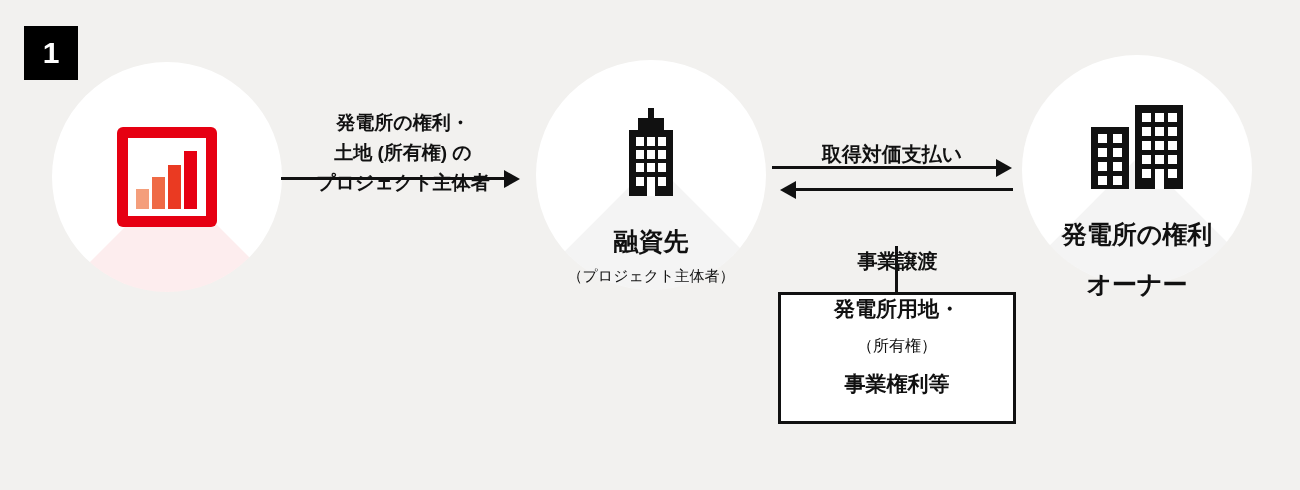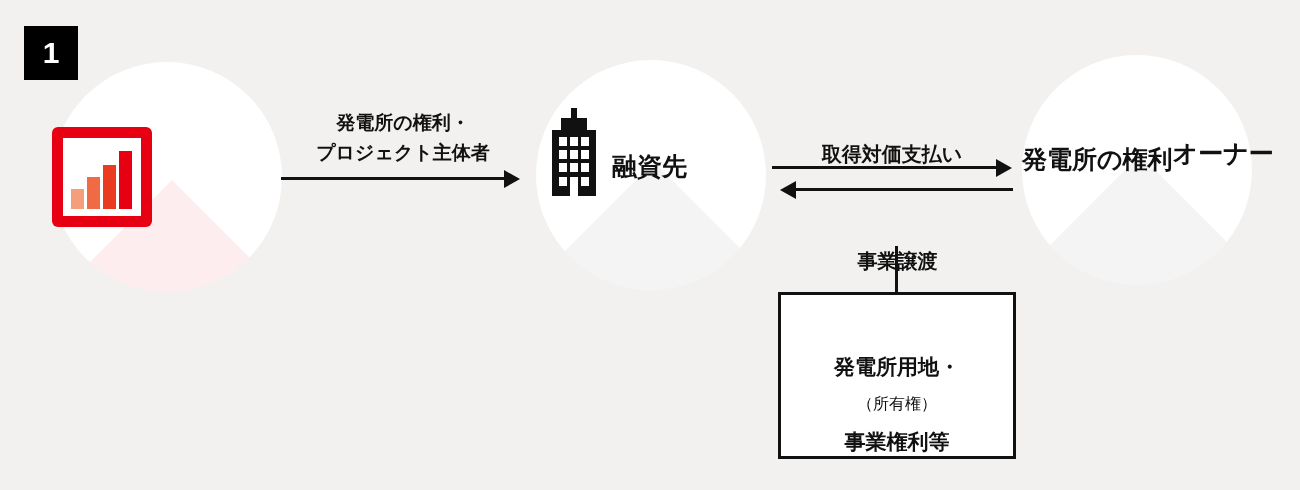--- a/index.html
+++ b/index.html
@@ -35,21 +35,21 @@
   }
   .clip{
     position:absolute;inset:0;border-radius:50%;overflow:hidden;z-index:0;
   }
   .shadow-band{
     position:absolute;width:280px;height:130px;
     transform:rotate(45deg);transform-origin:0 0;
     background:rgba(0,0,0,0.045);
   }
   .shadow-band.pink{background:rgba(230,0,18,0.07);}
-  .node-content{position:relative;z-index:1;display:flex;flex-direction:row;align-items:center;width:100%;}
+  .node-content{position:relative;z-index:1;display:flex;flex-direction:column;align-items:center;width:100%;justify-content:center;}
   .node-lender{left:52px;top:62px;justify-content:center;}
   .node-borrower{left:536px;top:60px;}
   .node-borrower .node-content{padding-top:48px;}
   .node-oldowner{left:1022px;top:55px;}
   .node-oldowner .node-content{padding-top:46px;}
   .node-title{
     font-size:25px;font-weight:700;line-height:34px;color:var(--ink);
     margin-top:28px;white-space:nowrap;text-align:center;
   }
   .node-title.second{margin-top:16px;}
@@ -68,23 +68,23 @@
   .arrow-pay{left:772px;top:166px;width:225px;}
   .arrow-transfer{left:795px;top:188px;width:218px;}
   
   .diagram-label{position:absolute;font-weight:700;color:var(--ink);text-align:center;margin-top:36px;}
   .loan-label{left:283px;top:72px;width:240px;font-size:19px;line-height:30px;}
   .pay-label{left:772px;top:105px;width:240px;font-size:20px;}
   .transfer-label{left:800px;top:212px;width:195px;font-size:20px;}
   
   .vline{position:absolute;left:895px;top:246px;width:3px;height:46px;background:var(--ink);}
   .asset-box{
-    position:absolute;left:778px;top:292px;width:238px;height:167px;
+    position:absolute;left:778px;top:292px;width:238px;height:132px;
     background:#fff;border:3px solid var(--ink);
-    display:flex;flex-direction:column;align-items:center;justify-content:flex-end;
+    display:flex;flex-direction:column;align-items:center;justify-content:flex-start;
     gap:13px;
   }
   .asset-line-bold{font-size:21px;font-weight:700;white-space:nowrap;}
   .asset-line-reg{font-size:16px;font-weight:400;white-space:nowrap;}
 </style>
 </head>
 <body>
 
 <div class="canvas">
 
@@ -101,20 +101,21 @@
         <rect x="19" y="62" width="13" height="20" fill="#f49e7b"></rect>
         <rect x="35" y="50" width="13" height="32" fill="#ef6a45"></rect>
         <rect x="51" y="38" width="13" height="44" fill="#ea3a22"></rect>
         <rect x="67" y="24" width="13" height="58" fill="#e60012"></rect>
       </svg>
     </div>
   </div>
 
   <div class="diagram-label loan-label">
     <div>発電所の権利・</div>
+    <div>土地 (所有権) の</div>
     <div>プロジェクト主体者</div>
   </div>
   <div class="arrow dir-right arrow-loan"></div>
 
   <div class="node-circle node-borrower">
     <div class="clip">
       <div class="shadow-band" style="left:118px;top:102px;"></div>
     </div>
     <div class="node-content">
       <svg width="76" height="88" viewBox="0 0 76 88" aria-hidden="true">
@@ -130,20 +131,21 @@
             <rect x="45" y="42" width="8" height="9"></rect>
           <rect x="23" y="55" width="8" height="9"></rect>
             <rect x="34" y="55" width="8" height="9"></rect>
             <rect x="45" y="55" width="8" height="9"></rect>
           <rect x="23" y="69" width="8" height="9"></rect>
             <rect x="34" y="69" width="8" height="19"></rect>
             <rect x="45" y="69" width="8" height="9"></rect>
         </g>
       </svg>
       <div class="node-title">融資先</div>
+      <div class="node-subtitle">（プロジェクト主体者）</div>
     </div>
   </div>
 
   <div class="diagram-label pay-label">取得対価支払い</div>
   <div class="arrow dir-right arrow-pay"></div>
 
   <div class="arrow dir-left arrow-transfer"></div>
   <div class="diagram-label transfer-label">事業譲渡</div>
 
   <div class="vline"></div>

